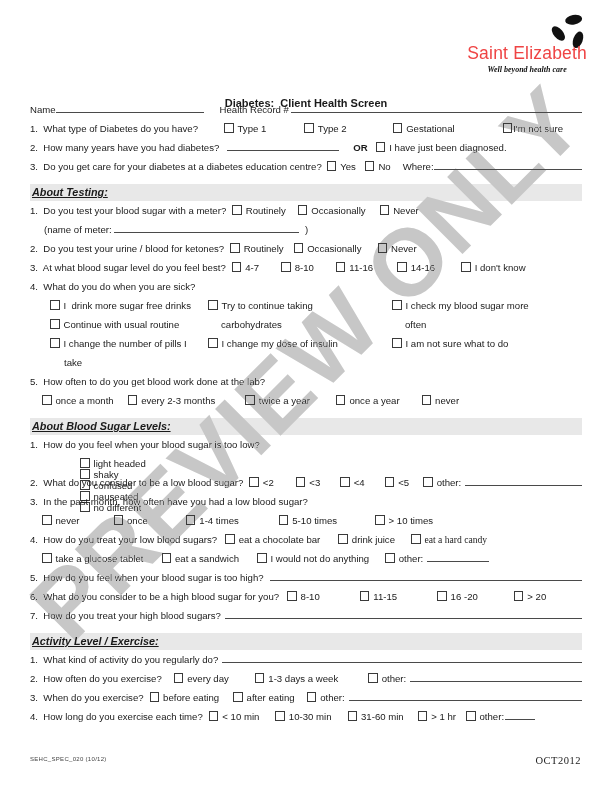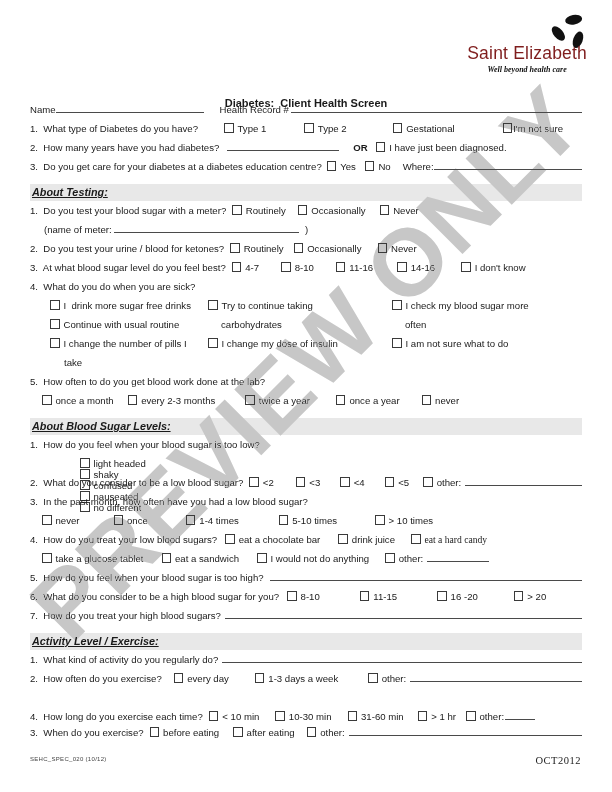--- a/index.html
+++ b/index.html
@@ -1,21 +1,21 @@
 <!DOCTYPE html>
 <html><head>
 <meta charset="utf-8">
 <style>
   html,body{margin:0;padding:0;background:#888;}
   .page{position:relative;width:612px;height:792px;background:#fff;margin:0 auto;
         font-family:"Liberation Sans",sans-serif;font-size:9.6px;color:#1a1a1a;overflow:hidden;}
   
   .logo{position:absolute;top:12px;right:25px;display:flex;flex-direction:column;align-items:flex-end;}
   .logo svg{display:block;margin-bottom:-7px;margin-right:-2px;}
-  .brand{font-size:17.5px;letter-spacing:.2px;color:#7f1d1d;}
+  .brand{font-size:17.5px;letter-spacing:.2px;color:#ef4444;}
   .tagline{font-family:"Liberation Serif",serif;font-style:italic;font-weight:bold;font-size:8px;align-self:center;margin-top:1px;color:#111;}
   .title{position:absolute;top:97px;left:0;width:100%;text-align:center;font-weight:bold;font-size:11px;white-space:pre;}
   
   .body{position:absolute;top:104px;left:30px;right:30px;z-index:1;}
   .line{display:flex;align-items:baseline;height:19px;}
   .txt{white-space:pre;}
   .bold{font-weight:bold;white-space:pre;}
   .opt{white-space:pre;}
   .cb{display:inline-block;width:7.5px;height:7.5px;border:1px solid #3a3a3a;background:#fff;vertical-align:-0.5px;margin-right:4px;}
   .tight .cb{margin-right:1px;}
@@ -219,21 +219,21 @@
       </div>
       <div class="line">
         <span class="txt">2.  How often do you exercise?</span>
         <span class="opt" style="margin-left: 12px;"><span class="cb"></span><span class="txt">every day</span></span>
         <span class="opt" style="margin-left: 26px;"><span class="cb"></span><span class="txt">1-3 days a week</span></span>
         <span class="opt" style="margin-left: 30px;"><span class="cb"></span><span class="txt">other:</span></span>
         <span class="blank" style="flex: 1 1 30px; margin-left: 4px;"></span>
       </div>
       <div class="line">
         <span class="txt">3.  When do you exercise?</span>
-        <span class="opt" style="margin-left: 6px; margin-top: 35px;"><span class="cb"></span><span class="txt">before eating</span></span>
+        <span class="opt" style="margin-left: 6px;"><span class="cb"></span><span class="txt">before eating</span></span>
         <span class="opt" style="margin-left: 14px;"><span class="cb"></span><span class="txt">after eating</span></span>
         <span class="opt" style="margin-left: 12px;"><span class="cb"></span><span class="txt">other:</span></span>
         <span class="blank" style="flex: 1 1 30px; margin-left: 4px;"></span>
       </div>
       <div class="line">
         <span class="txt">4.  How long do you exercise each time?</span>
         <span class="opt" style="margin-left: 6px;"><span class="cb"></span><span class="txt">&lt; 10 min</span></span>
         <span class="opt" style="margin-left: 16px;"><span class="cb"></span><span class="txt">10-30 min</span></span>
         <span class="opt" style="margin-left: 16px;"><span class="cb"></span><span class="txt">31-60 min</span></span>
         <span class="opt" style="margin-left: 14px;"><span class="cb"></span><span class="txt">&gt; 1 hr</span></span>

